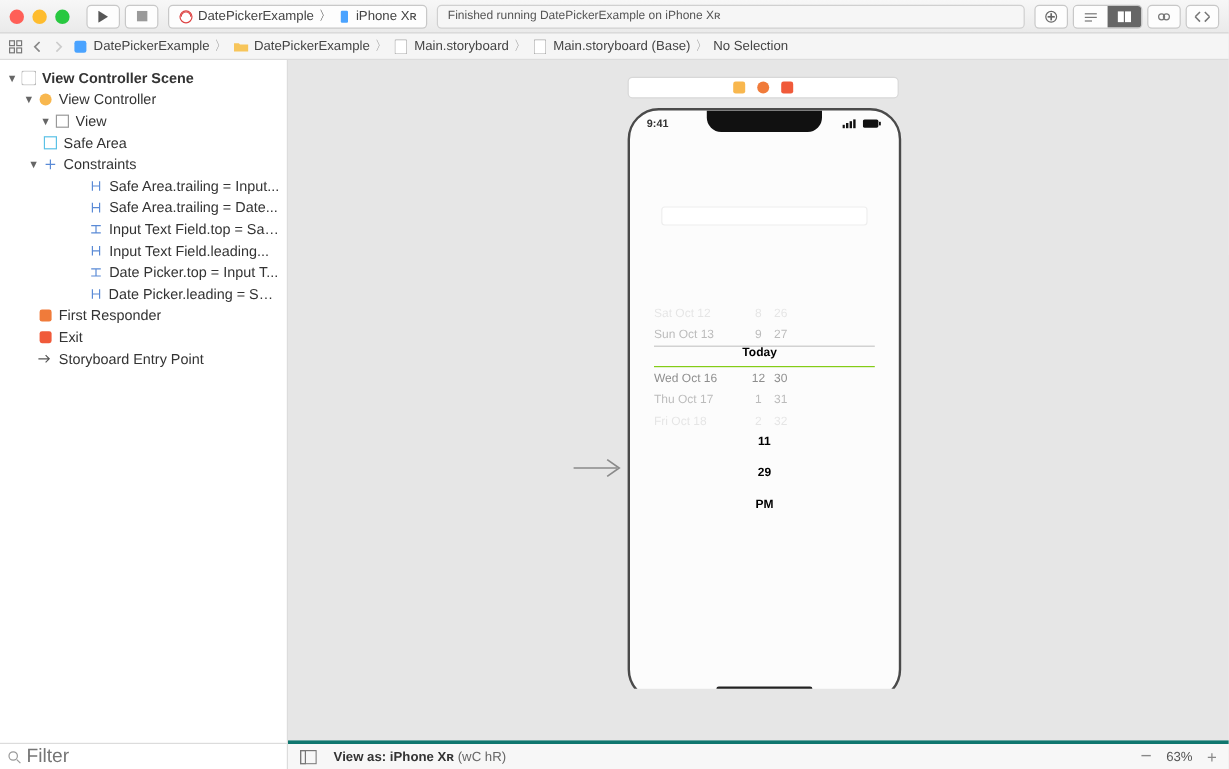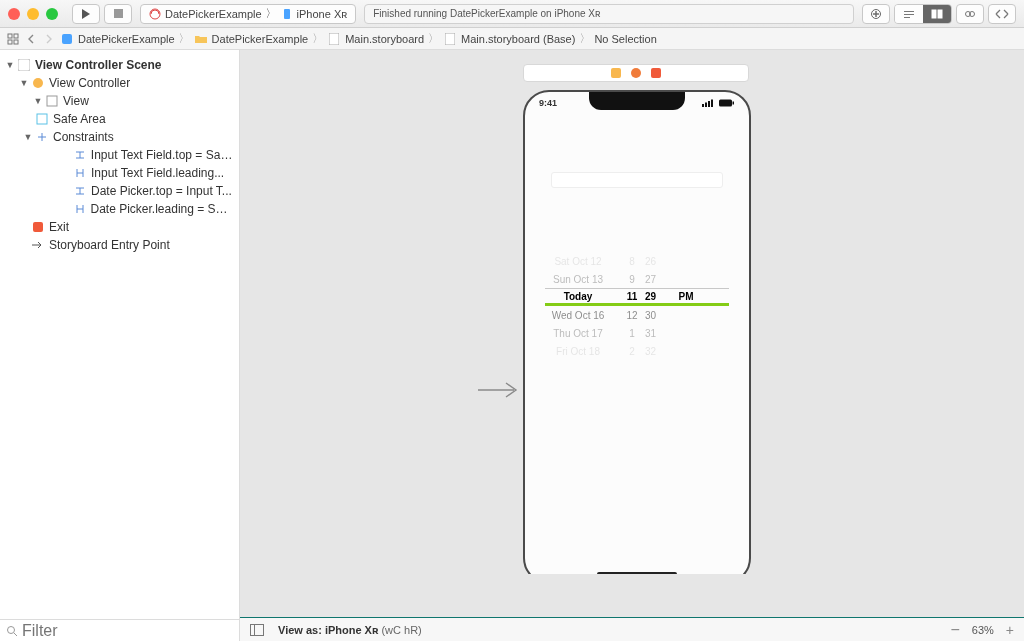--- a/index.html
+++ b/index.html
@@ -48,28 +48,28 @@
   
   .device{position:absolute;left:283px;top:40px;width:228px;height:494px;border:2px solid #4a4a4a;border-radius:26px;background:#fcfcfc;overflow:hidden;}
   .notch{position:absolute;top:0;left:50%;transform:translateX(-50%);width:96px;height:18px;background:#111;border-radius:0 0 12px 12px;}
   .statusbar{position:absolute;top:4px;left:0;right:0;height:14px;display:flex;justify-content:space-between;padding:0 14px;font-size:9px;font-weight:600;align-items:center;}
   .statusbar .sigbat{display:flex;align-items:center;gap:3px;}
   .homebar{position:absolute;bottom:6px;left:50%;transform:translateX(-50%);width:80px;height:4px;background:#222;border-radius:2px;}
   .textfield{position:absolute;top:80px;left:26px;right:26px;height:16px;background:#fff;border:1px solid #eee;border-radius:3px;}
 
   .picker{position:absolute;top:160px;left:20px;right:20px;font-size:10px;color:#444;}
   .prow{display:flex;height:18px;align-items:center;}
-  .prow .c1{flex:0 0 74px;text-align:center;padding-right:8px;}
+  .prow .c1{flex:0 0 74px;text-align:left;padding-right:8px;}
   .prow .c2{flex:0 0 26px;text-align:center;}
   .prow .c3{flex:0 0 26px;text-align:left;}
   .prow .c4{flex:0 0 30px;text-align:center;}
   .prow.fade3{opacity:.12;} .prow.fade2{opacity:.35;} .prow.fade1{opacity:.6;}
-  .prow.sel{font-weight:600;color:#000;border-top:1px solid #c8c8c8;border-bottom:3px solid #84cc16;}
-
-  .bottombar{height:24px;border-top:1px solid #0f766e;background:#f7f7f7;display:flex;align-items:center;padding:0 10px;font-size:11px;color:#333;gap:14px;margin-top:43px;}
+  .prow.sel{font-weight:600;color:#000;border-top:1px solid #c8c8c8;border-bottom:1px solid #84cc16;flex-direction:column;}
+
+  .bottombar{height:24px;border-top:3px solid #0f766e;background:#f7f7f7;display:flex;align-items:center;padding:0 10px;font-size:11px;color:#333;gap:14px;margin-top:43px;}
   .bottombar .viewas{font-weight:600;}
   .bottombar .sub{font-weight:400;color:#666;}
   .bottombar .spacer{flex:1;}
   .zoom{display:flex;align-items:center;gap:12px;color:#555;}
 
   
   svg{display:block;}
 </style>
 </head>
 <body>
@@ -240,20 +240,38 @@
             <svg width="12" height="12">
               <path d="M2 6h8M6 2v8" stroke="#5a8ad6"></path>
             </svg>
           </span>
           <span class="lbl">Constraints</span>
         </div>
       <div class="row ind4">
           <span class="tw"></span>
           <span class="ic">
             <svg width="12" height="12">
+              <path d="M3 2v8M9 2v8M3 6h6" stroke="#5a8ad6"></path>
+            </svg>
+          </span>
+          <span class="lbl">Safe Area.trailing = Input...</span>
+        </div>
+      <div class="row ind4">
+          <span class="tw"></span>
+          <span class="ic">
+            <svg width="12" height="12">
+              <path d="M3 2v8M9 2v8M3 6h6" stroke="#5a8ad6"></path>
+            </svg>
+          </span>
+          <span class="lbl">Safe Area.trailing = Date...</span>
+        </div>
+      <div class="row ind4">
+          <span class="tw"></span>
+          <span class="ic">
+            <svg width="12" height="12">
               <path d="M2 3h8M2 9h8M6 3v6" stroke="#5a8ad6"></path>
             </svg>
           </span>
           <span class="lbl">Input Text Field.top = Saf...</span>
         </div>
       <div class="row ind4">
           <span class="tw"></span>
           <span class="ic">
             <svg width="12" height="12">
               <path d="M3 2v8M9 2v8M3 6h6" stroke="#5a8ad6"></path>
@@ -271,20 +289,29 @@
           <span class="lbl">Date Picker.top = Input T...</span>
         </div>
       <div class="row ind4">
           <span class="tw"></span>
           <span class="ic">
             <svg width="12" height="12">
               <path d="M3 2v8M9 2v8M3 6h6" stroke="#5a8ad6"></path>
             </svg>
           </span>
           <span class="lbl">Date Picker.leading = Saf...</span>
+        </div>
+      <div class="row ind1">
+          <span class="tw"></span>
+          <span class="ic">
+            <svg width="12" height="12">
+              <rect x="1" y="1" width="10" height="10" rx="2" fill="#f07b3a"></rect>
+            </svg>
+          </span>
+          <span class="lbl">First Responder</span>
         </div>
       <div class="row ind1">
           <span class="tw"></span>
           <span class="ic">
             <svg width="12" height="12">
               <rect x="1" y="1" width="10" height="10" rx="2" fill="#f05a3a"></rect>
             </svg>
           </span>
           <span class="lbl">Exit</span>
         </div>

